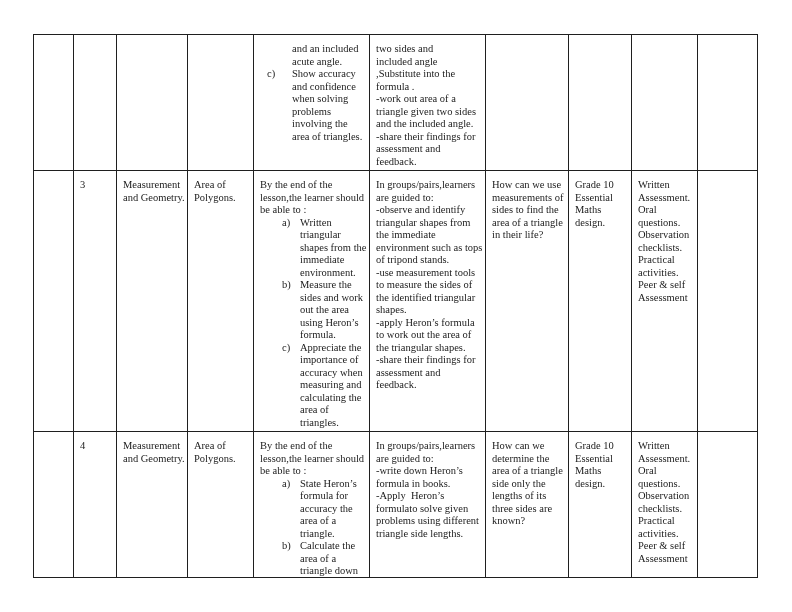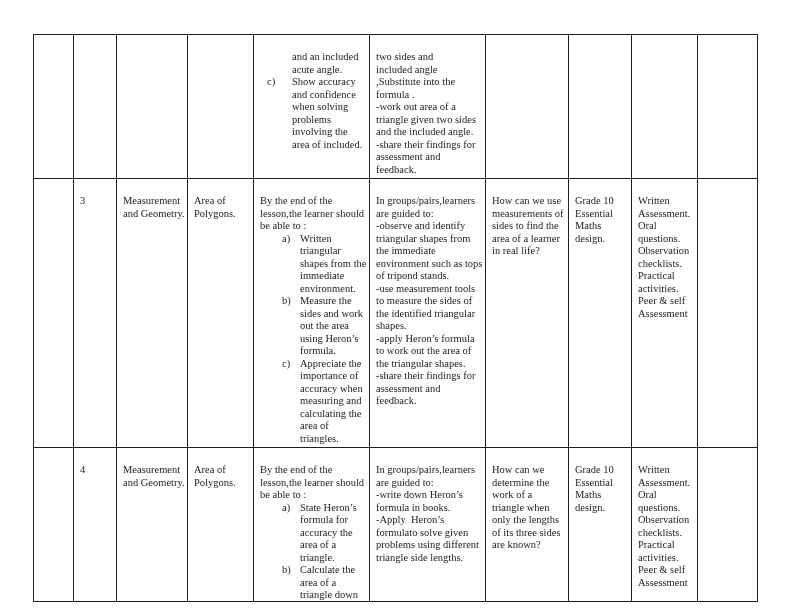--- a/index.html
+++ b/index.html
@@ -22,21 +22,21 @@
     top: 34px;
     width: 724px;
     border-collapse: collapse;
     table-layout: fixed;
     font-size: 10.5px;
     line-height: 12.5px;
   }
   table.grid td {
     border: 1px solid #1f1f1f;
     vertical-align: top;
-    padding: 16px 2px 0 6px;
+    padding: 8px 2px 0 6px;
     overflow: hidden;
   }
   tr.r1 { height: 131px; }
   tr.r2 { height: 256px; }
   tr.r3 { height: 138px; }
   .box   { overflow: hidden; }
   .box-r1 { height: 127px; }
   .box-r2 { height: 252px; }
   .box-r3 { height: 137px; }
   .txt { white-space: pre-wrap; word-wrap: break-word; }
@@ -86,21 +86,21 @@
           </td>
       <td>
             <div class="box box-r1 txt"></div>
           </td>
       <td>
         <div class="box box-r1">
           <div class="cont txt">and an included
 acute angle.</div>
           <div class="li sm">
             <span class="marker">c)</span>
-            <span class="txt">Show accuracy and confidence when solving problems involving the area of included.</span>
+            <span class="txt">Show accuracy and confidence when solving problems involving the area of triangles.</span>
           </div>
         </div>
       </td>
       <td>
             <div class="box box-r1 txt">two sides and
 included angle
 ,Substitute into the
 formula .
 -work out area of a triangle given two sides and the included angle.
 -share their findings for assessment and feedback.</div>
@@ -150,21 +150,21 @@
         </div>
       </td>
       <td>
             <div class="box box-r2 txt">In groups/pairs,learners are guided to:
 -observe and identify triangular shapes from the immediate environment such as tops of tripond stands.
 -use measurement tools to measure the sides of the identified triangular shapes.
 -apply Heron’s formula to work out the area of the triangular shapes.
 -share their findings for assessment and feedback.</div>
           </td>
       <td>
-            <div class="box box-r2 txt">How can we use measurements of sides to find the area of a learner in real life?</div>
+            <div class="box box-r2 txt">How can we use measurements of sides to find the area of a triangle in their life?</div>
           </td>
       <td>
             <div class="box box-r2 txt">Grade 10 Essential Maths design.</div>
           </td>
       <td>
             <div class="box box-r2 txt">Written Assessment. Oral questions. Observation checklists. Practical activities. Peer &amp; self Assessment</div>
           </td>
       <td>
             <div class="box box-r2 txt"></div>
           </td>
@@ -195,21 +195,21 @@
             <span class="txt">Calculate the area of a triangle down Heron’s</span>
           </div>
         </div>
       </td>
       <td>
             <div class="box box-r3 txt">In groups/pairs,learners are guided to:
 -write down Heron’s formula in books.
 -Apply  Heron’s formulato solve given problems using different triangle side lengths.</div>
           </td>
       <td>
-            <div class="box box-r3 txt">How can we determine the work of a triangle when only the lengths of its three sides are known?</div>
+            <div class="box box-r3 txt">How can we determine the area of a triangle side only the lengths of its three sides are known?</div>
           </td>
       <td>
             <div class="box box-r3 txt">Grade 10 Essential Maths design.</div>
           </td>
       <td>
             <div class="box box-r3 txt">Written Assessment. Oral questions. Observation checklists. Practical activities. Peer &amp; self Assessment</div>
           </td>
       <td>
             <div class="box box-r3 txt"></div>
           </td>

